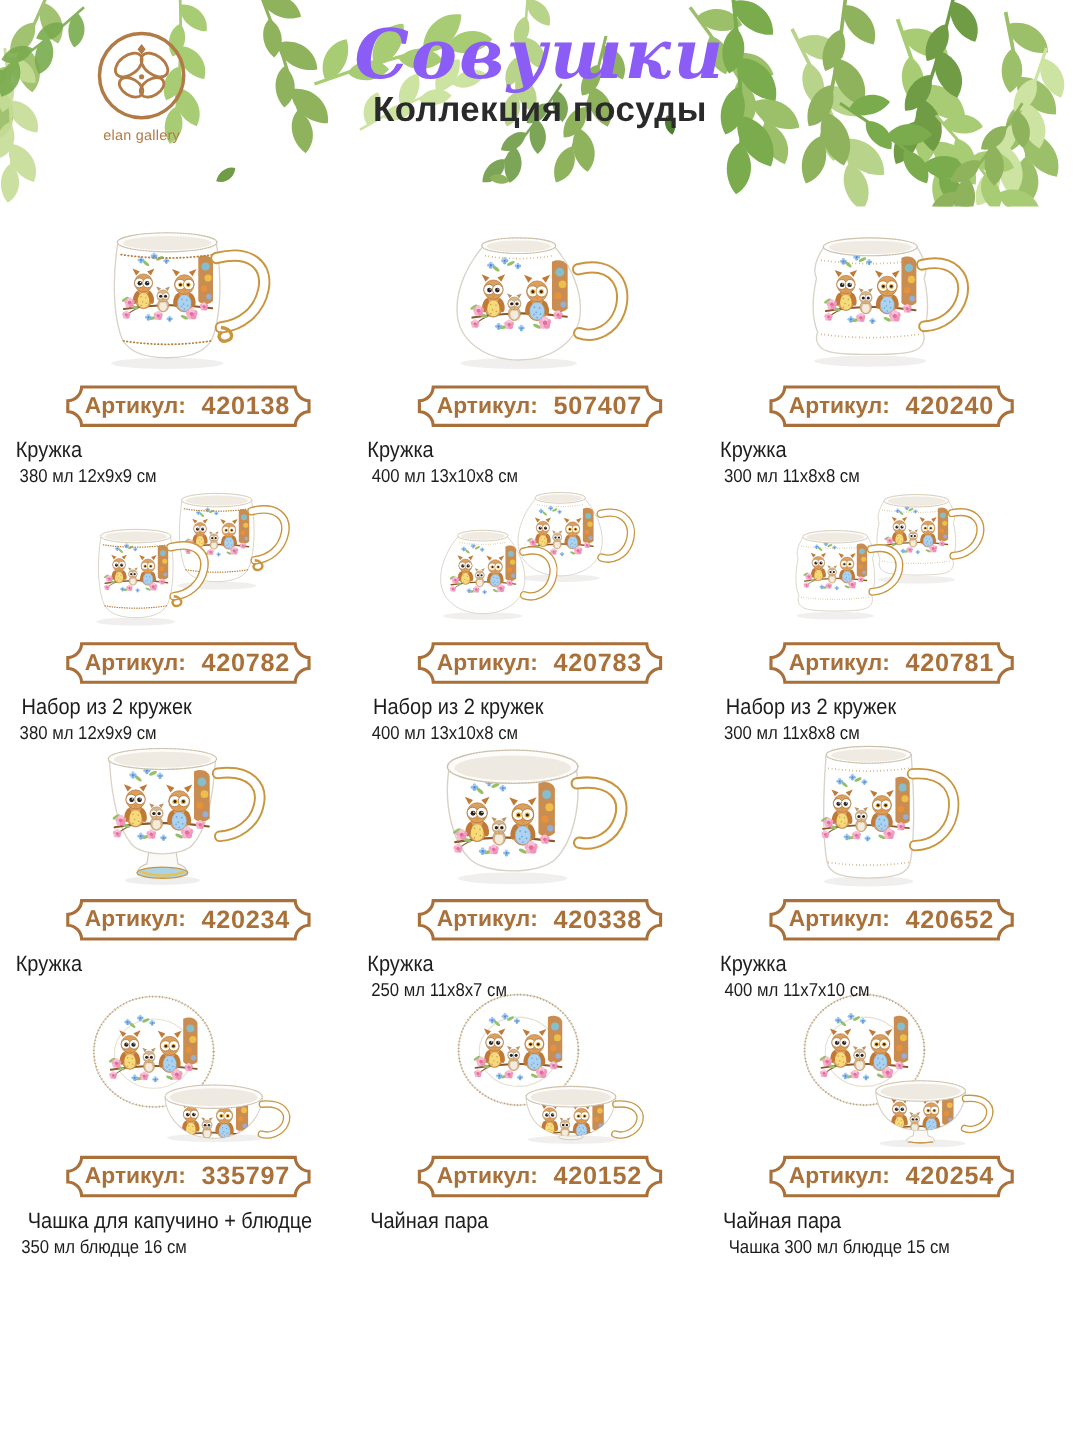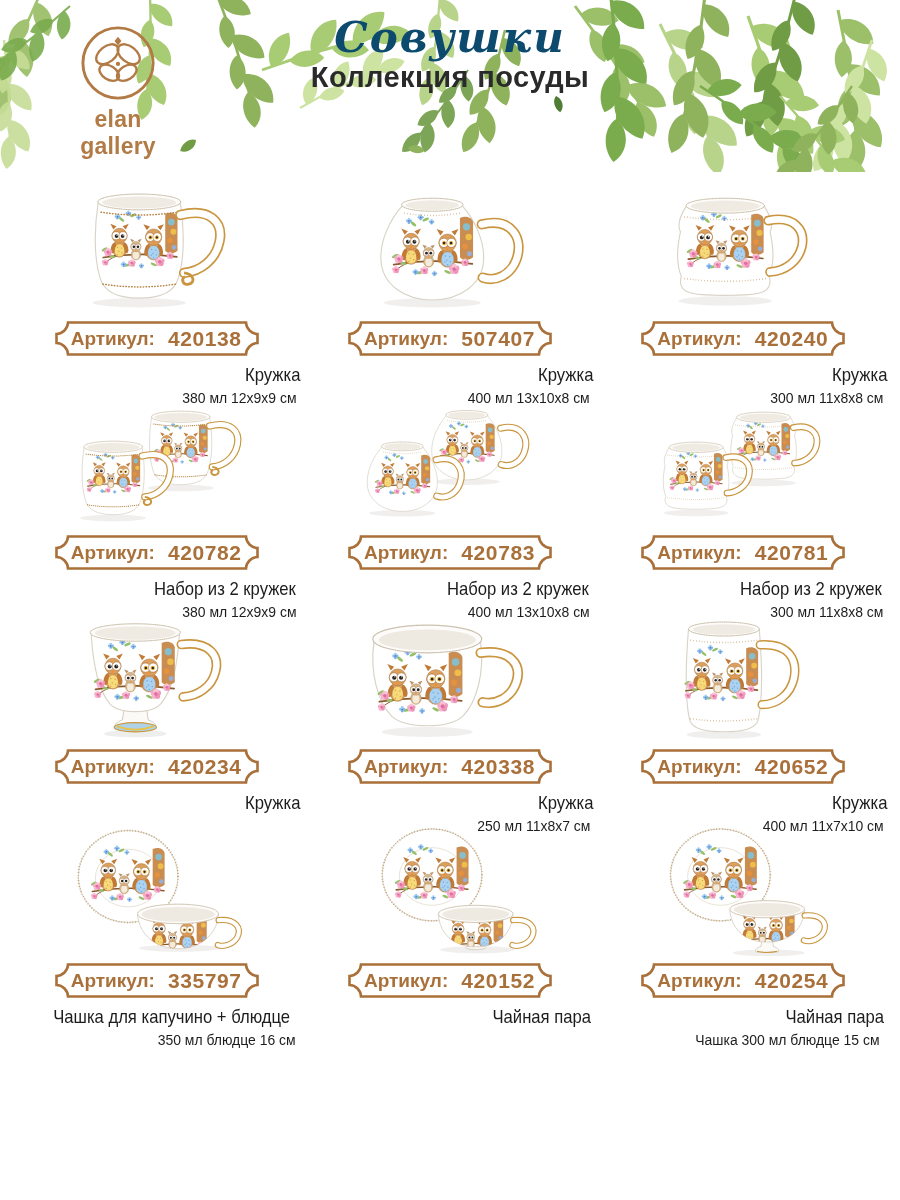--- a/index.html
+++ b/index.html
@@ -3,29 +3,29 @@
 <meta charset="utf-8">
 <style>
   html,body{margin:0;padding:0;background:#ffffff;}
   .page{position:relative;width:900px;height:1200px;background:#fff;overflow:hidden;
         font-family:"Liberation Sans",sans-serif;}
   
   .hdr{position:relative;height:172px;}
   .greenery{position:absolute;left:0;top:0;width:900px;height:172px;}
   .logo{position:absolute;left:56px;top:24px;width:124px;text-align:center;}
   .logo-mark{width:78px;height:78px;display:block;margin:0 auto;}
-  .logo-text{margin-top:4px;font-size:23px;font-weight:bold;color:#b27a45;letter-spacing:.2px;}
+  .logo-text{margin-top:4px;font-size:12px;font-weight:normal;color:#b27a45;letter-spacing:.2px;}
   .titles{position:absolute;left:240px;top:16px;width:420px;text-align:center;}
   .title-script{font-family:"DejaVu Serif",serif;font-style:italic;font-weight:bold;
-                font-size:42px;line-height:1.04;color:#0c4a6e;letter-spacing:2px;text-align:center;}
+                font-size:57px;line-height:1.04;color:#8b5cf6;letter-spacing:2px;text-align:center;}
   .title-sub{margin-top:1px;font-size:29px;font-weight:bold;color:#2a2a2a;letter-spacing:.4px;}
   
   .grid{position:absolute;top:184px;left:10px;width:880px;display:grid;
         grid-template-columns:repeat(3,1fr);grid-auto-rows:214px;}
-  .card{text-align:right;}
+  .card{text-align:left;}
   .imgwrap{height:130px;display:flex;align-items:flex-end;justify-content:center;}
   .badge{position:relative;width:206px;height:37px;margin:6px auto 0;}
   .badge .frame{position:absolute;left:0;top:0;width:100%;height:100%;}
   .b-label{position:absolute;left:17px;top:50%;transform:translateY(-50%);
            font-weight:bold;font-size:19px;color:#a9703a;}
   .b-num{position:absolute;right:18px;top:50%;transform:translateY(-50%);
          font-weight:bold;font-size:21px;color:#a9703a;letter-spacing:.6px;}
   .p-name{margin-top:7px;font-size:18.5px;color:#1d1d1d;white-space:nowrap;}
   .p-size{margin-top:3px;font-size:15.5px;color:#1d1d1d;white-space:nowrap;}
   .cond{display:inline-block;transform:scaleX(.9);transform-origin:center;}

